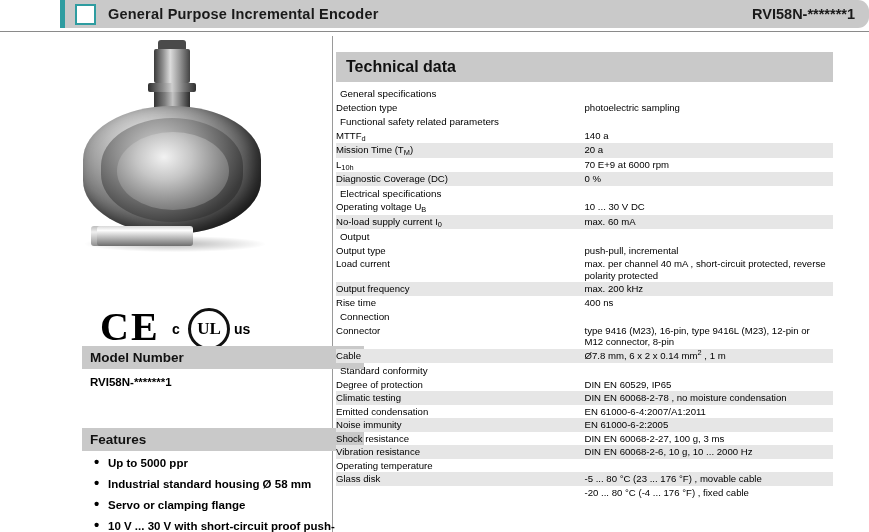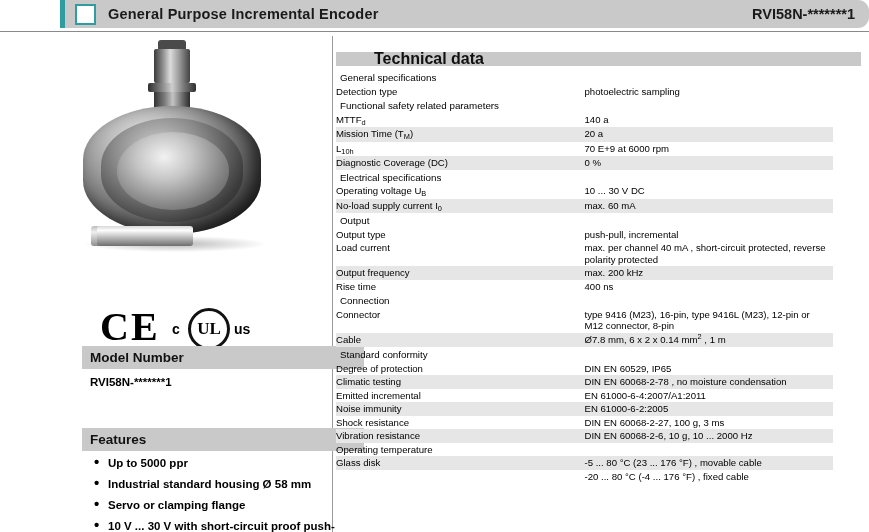--- a/index.html
+++ b/index.html
@@ -259,25 +259,24 @@
   }
 
   
   .right-col {
     position: absolute;
     left: 336px; top: 52px;
     width: 497px;
   }
   .td-title-bar {
     width: 497px;
-    height: 14px;
+    height: 30px;
     background: #c9c9c9;
     display: flex;
     align-items: center;
-    padding-left: 28px;
   }
   .td-title-bar span {
     margin-left: 10px;
     font-size: 16px;
     font-weight: bold;
     color: #111;
   }
   table.td {
     width: 497px;
     border-collapse: collapse;
@@ -464,21 +463,21 @@
           </tr>
           <tr>
             <td class="k">Degree of protection</td>
             <td class="v">DIN EN 60529, IP65</td>
           </tr>
           <tr class="shade">
             <td class="k">Climatic testing</td>
             <td class="v">DIN EN 60068-2-78 , no moisture condensation</td>
           </tr>
           <tr>
-            <td class="k">Emitted incremental</td>
+            <td class="k">Emitted condensation</td>
             <td class="v">EN 61000-6-4:2007/A1:2011</td>
           </tr>
           <tr class="shade">
             <td class="k">Noise immunity</td>
             <td class="v">EN 61000-6-2:2005</td>
           </tr>
           <tr>
             <td class="k">Shock resistance</td>
             <td class="v">DIN EN 60068-2-27, 100 g, 3 ms</td>
           </tr>

